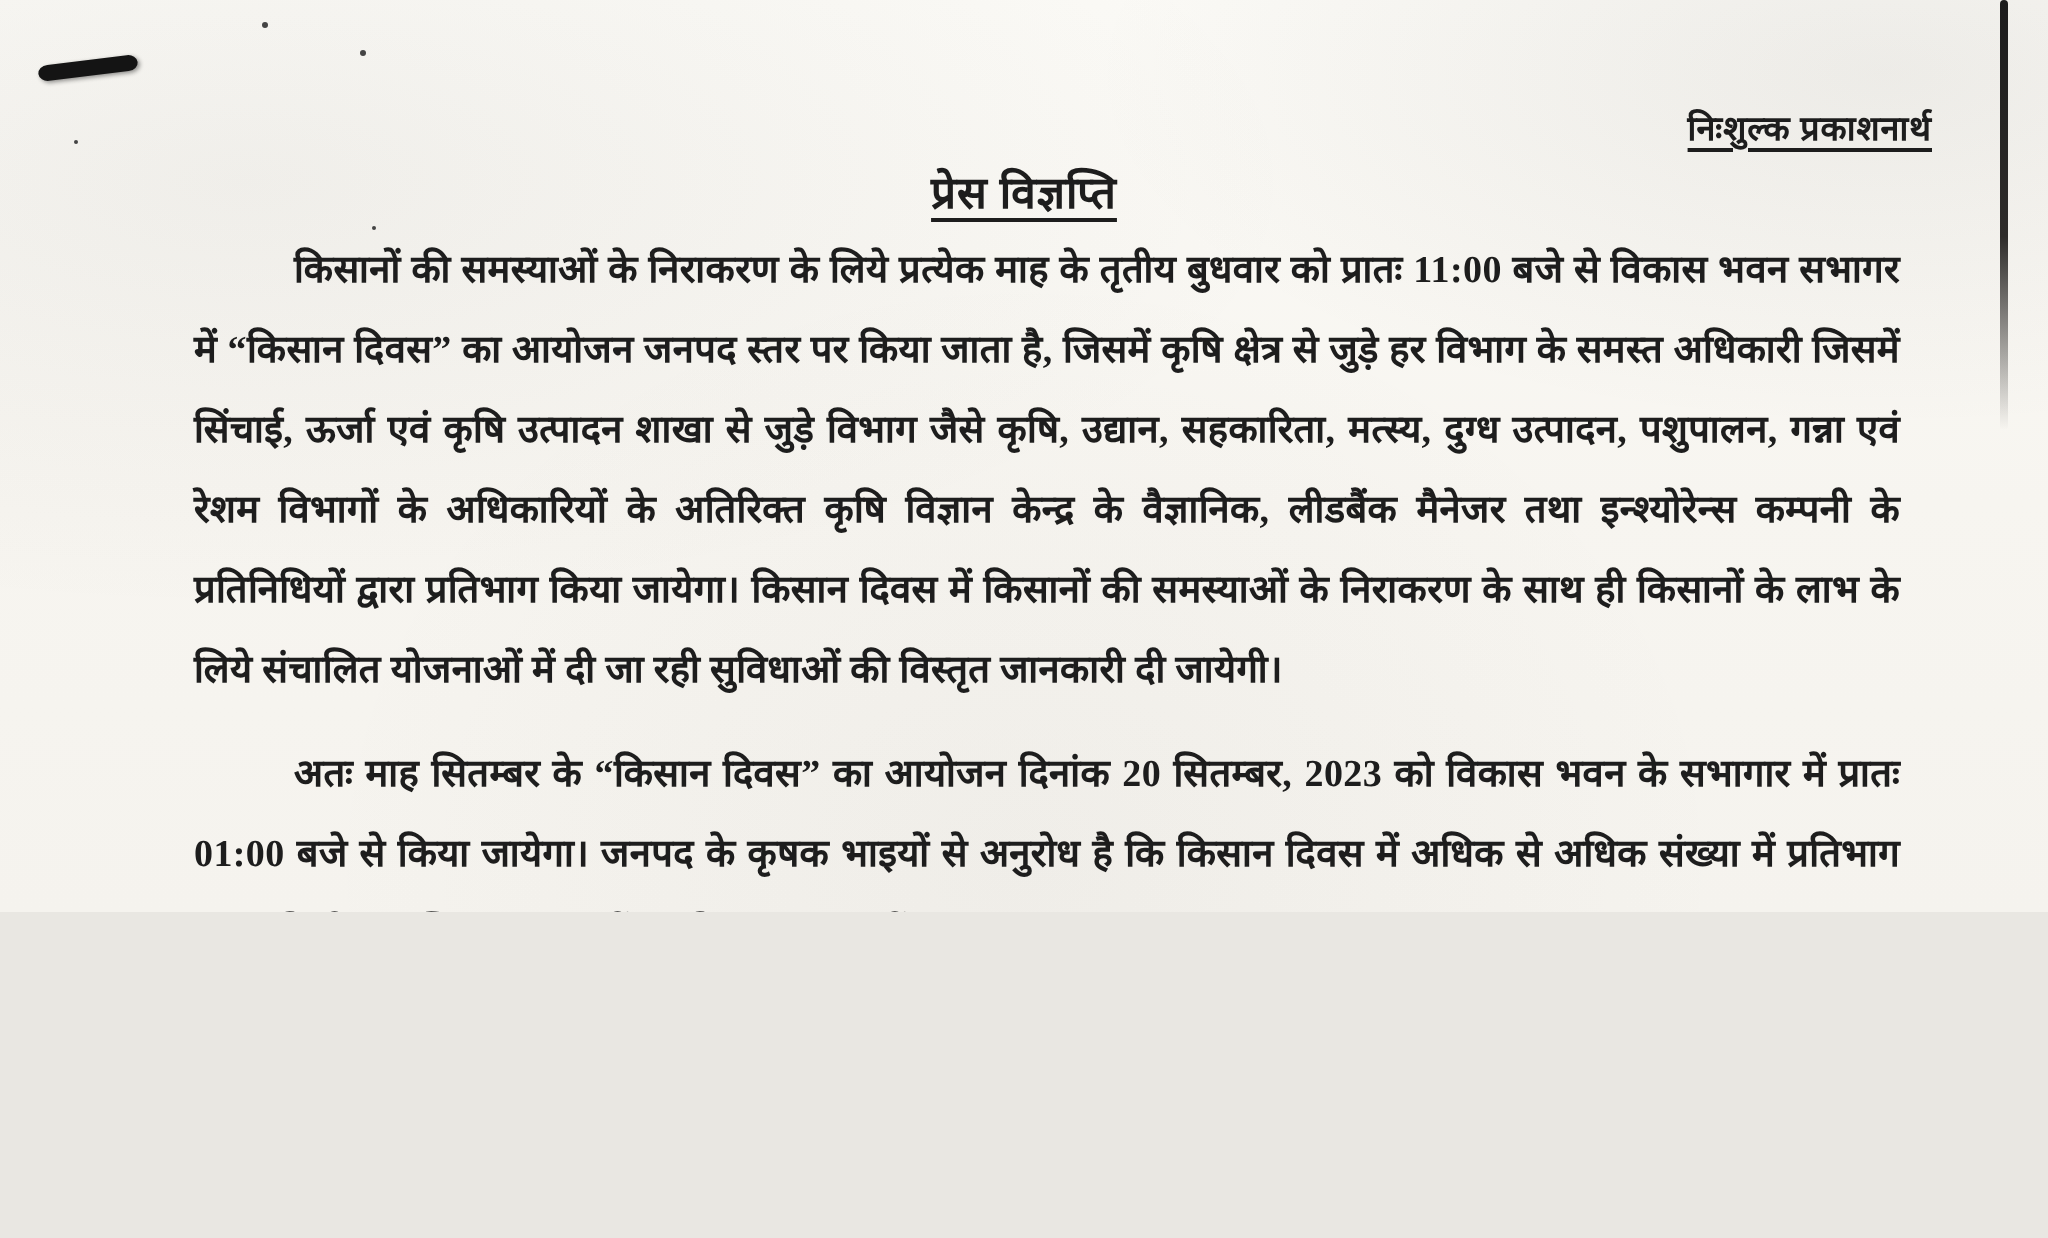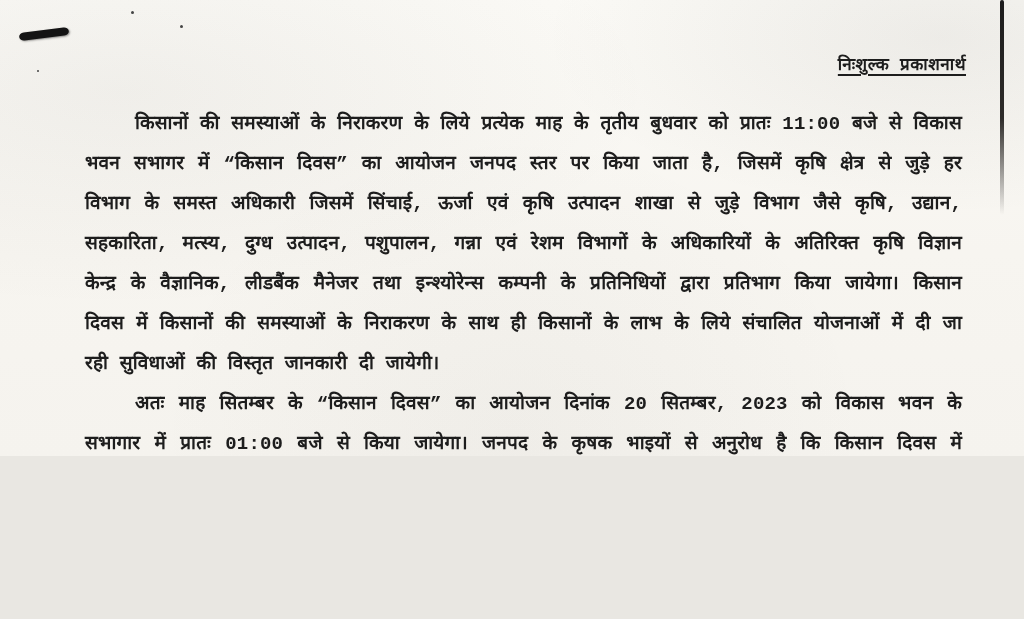--- a/index.html
+++ b/index.html
@@ -5,21 +5,21 @@
   html, body {
     margin: 0;
     padding: 0;
     background: #e9e7e2;
   }
   .page {
     position: relative;
     width: 1024px;
     height: 456px;
     overflow: hidden;
-    font-family: Liberation Mono, monospace;
+    font-family: Liberation Serif, serif;
     color: #1d1d1d;
     background:
       radial-gradient(ellipse at 12% 20%, rgba(60,55,50,0.05), transparent 42%),
       radial-gradient(ellipse at 92% 8%, rgba(60,55,50,0.07), transparent 30%),
       radial-gradient(ellipse at 50% 95%, rgba(60,55,50,0.03), transparent 50%),
       linear-gradient(180deg, #fbfaf6 0%, #f7f5f0 55%, #f5f3ee 100%);
   }
 
   
   .ink-smudge {
@@ -74,21 +74,21 @@
   }
 
   
   .text-block {
     position: absolute;
     left: 85px;
     right: 62px;
     top: 104px;
   }
   .text-block p {
-    margin: 0;
+    margin: 12px;
     font-size: 19px;
     font-weight: 600;
     line-height: 40px;
     text-align: justify;
     text-indent: 50px;
     letter-spacing: 0.2px;
   }
 
   
   .signature-block {
@@ -118,20 +118,21 @@
 
   <div class="ink-smudge"></div>
   <div class="edge-line"></div>
   <div class="speck s1"></div>
   <div class="speck s2"></div>
   <div class="speck s3"></div>
   <div class="speck s4"></div>
 
   <div class="top-right-label">निःशुल्क प्रकाशनार्थ</div>
 
+  <h1 class="doc-title">प्रेस विज्ञप्ति</h1>
 
   <div class="text-block">
     <p>किसानों की समस्याओं के निराकरण के लिये प्रत्येक माह के तृतीय बुधवार को प्रातः 11:00 बजे से विकास भवन सभागर में “किसान दिवस” का आयोजन जनपद स्तर पर किया जाता है, जिसमें कृषि क्षेत्र से जुड़े हर विभाग के समस्त अधिकारी जिसमें सिंचाई, ऊर्जा एवं कृषि उत्पादन शाखा से जुड़े विभाग जैसे कृषि, उद्यान, सहकारिता, मत्स्य, दुग्ध उत्पादन, पशुपालन, गन्ना एवं रेशम विभागों के अधिकारियों के अतिरिक्त कृषि विज्ञान केन्द्र के वैज्ञानिक, लीडबैंक मैनेजर तथा इन्श्योरेन्स कम्पनी के प्रतिनिधियों द्वारा प्रतिभाग किया जायेगा। किसान दिवस में किसानों की समस्याओं के निराकरण के साथ ही किसानों के लाभ के लिये संचालित योजनाओं में दी जा रही सुविधाओं की विस्तृत जानकारी दी जायेगी।</p>
     <p>अतः माह सितम्बर के “किसान दिवस” का आयोजन दिनांक 20 सितम्बर, 2023 को विकास भवन के सभागार में प्रातः 01:00 बजे से किया जायेगा। जनपद के कृषक भाइयों से अनुरोध है कि किसान दिवस में अधिक से अधिक संख्या में प्रतिभाग कर कृषि से सम्बन्धित समस्याओं का निराकरण करायें।</p>
   </div>
 
   <div class="signature-block">
     <svg class="signature-stroke" viewBox="0 0 80 68" xmlns="http://www.w3.org/2000/svg">
       <path d="M5 63 C 18 52, 34 34, 50 18 S 70 4, 74 2" fill="none" stroke="#1a1a1a" stroke-width="3.4" stroke-linecap="round"></path>
     </svg>

